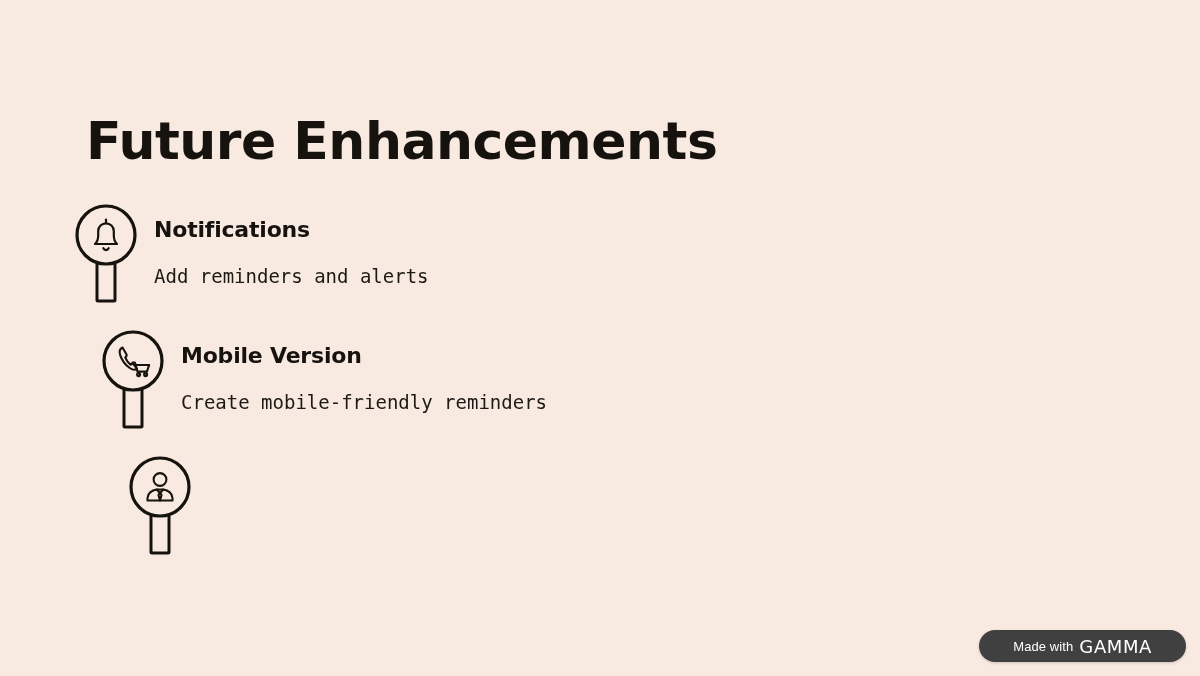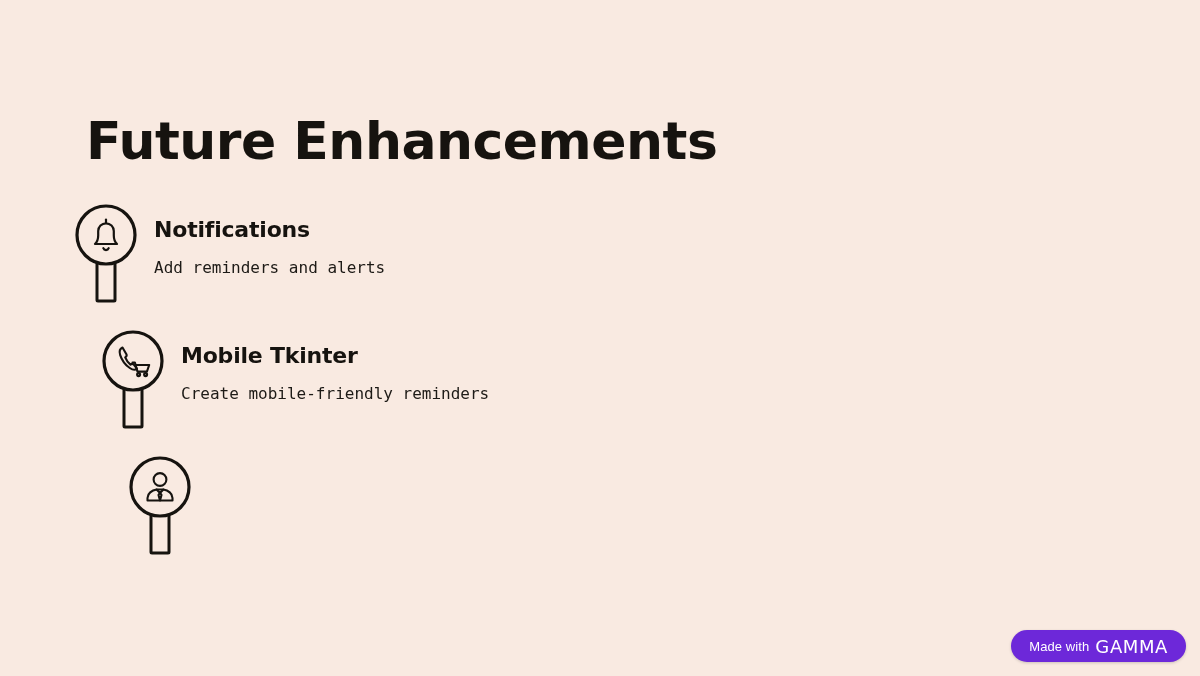--- a/index.html
+++ b/index.html
@@ -87,38 +87,38 @@
     font-family: "DejaVu Sans", sans-serif;
     font-size: 22px;
     font-weight: 700;
     letter-spacing: -0.2px;
     color: #16130f;
     line-height: 1.2;
     white-space: nowrap;
   }
 
   .feature-desc {
-    margin-top: 14px;
+    margin-top: 20px;
     font-family: "DejaVu Sans Mono", monospace;
-    font-size: 16px;
+    font-size: 19px;
     font-weight: 400;
     color: #1d1a16;
     line-height: 1.4;
     white-space: nowrap;
   }
 
   
   .gamma-badge {
     position: absolute;
     right: 14px;
     bottom: 14px;
     height: 32px;
-    padding: 0 18px;
+    padding: 0 34px;
     border-radius: 16px;
-    background: #6d28d9;
+    background: #404040;
     display: flex;
     align-items: center;
     gap: 6px;
     box-shadow: 0 1px 3px rgba(0,0,0,0.18);
   }
 
   .gamma-made {
     font-family: "Liberation Sans", sans-serif;
     font-size: 13px;
     font-weight: 400;
@@ -179,21 +179,21 @@
                        c-2.3 -1.9 -4.3 -4.6 -5.3 -7.2
                        c1.2 -0.7 1.8 -1.9 1.2 -3.2 z"></path>
 
               <path d="M31.5 33.5 h2.4 l2.6 9.1 h9.4 l2.3 -6.6 h-12.6"></path>
               <circle cx="37.6" cy="45.6" r="1.5"></circle>
               <circle cx="44.6" cy="45.6" r="1.5"></circle>
             </g>
           </svg>
         </div>
         <div class="feature-text">
-          <div class="feature-title">Mobile Tkinter</div>
+          <div class="feature-title">Mobile Version</div>
           <div class="feature-desc">Create mobile-friendly reminders</div>
         </div>
       </div>
     </div>
 
     <div class="feature-row" data-indent="2">
       <div class="feature-inner">
         <div class="feature-icon">
           <svg viewBox="0 0 64 100" xmlns="http://www.w3.org/2000/svg">
             <rect x="23" y="56" width="18" height="42" rx="1" fill="#f9eae1" stroke="#16130f" stroke-width="3"></rect>

